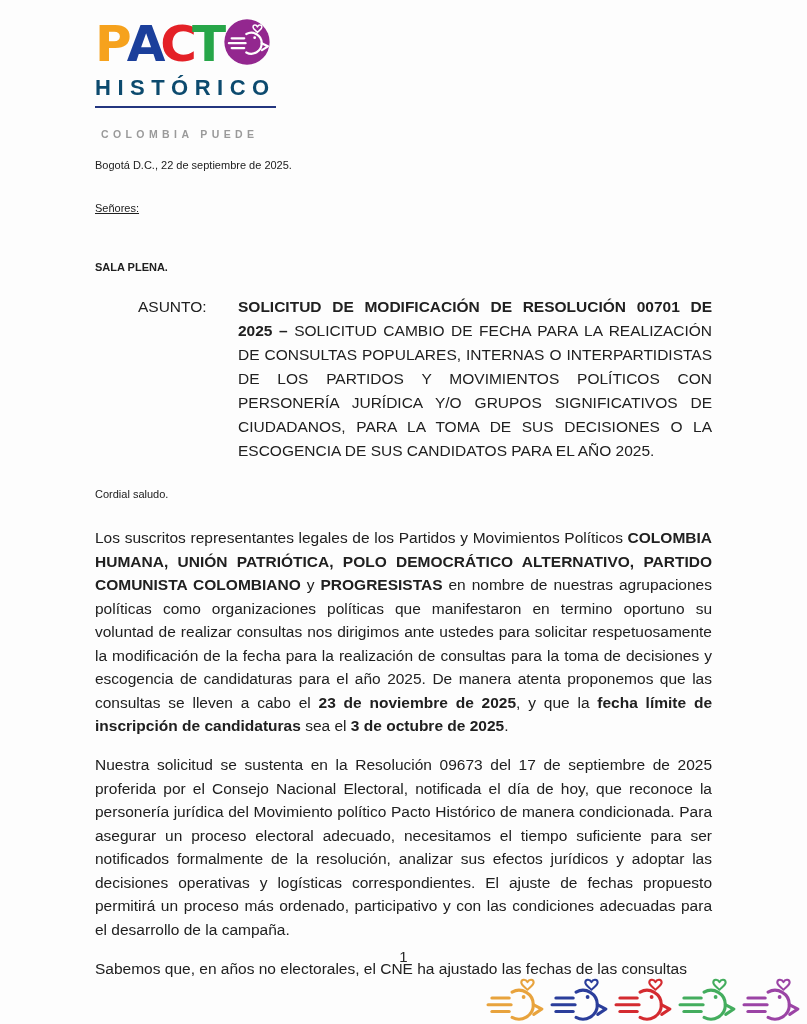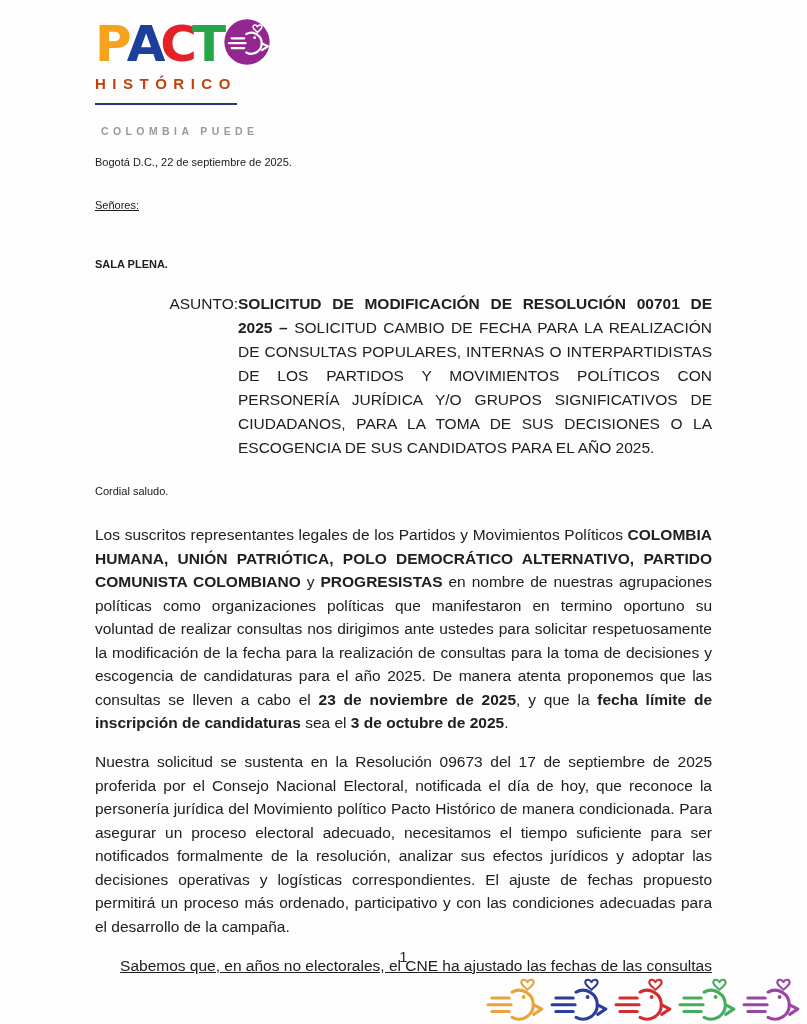--- a/index.html
+++ b/index.html
@@ -18,45 +18,45 @@
   .logo-word{display:flex;align-items:flex-end;height:56px;}
   .logo-letter{
     font-family:"DejaVu Sans",sans-serif;
     font-weight:900;font-size:50px;line-height:52px;
     margin-right:-5px;
   }
   .logo-o{width:54px;height:54px;margin-left:-1px;margin-bottom:1px;flex-shrink:0;}
   .o-dove{color:#ffffff;}
   .logo-sub{
     display:inline-block;
-    color:#c2410c;font-weight:700;font-size:15px;
-    letter-spacing:6.5px;margin-top:5px;padding-bottom:11px;
+    color:#0c4a6e;font-weight:700;font-size:22px;
+    letter-spacing:6.5px;margin-top:5px;padding-bottom:5px;
     border-bottom:2px solid #23357F;
   }
   .logo-tag{
     color:#9a9a9a;font-size:10.5px;font-weight:700;
     letter-spacing:4.4px;margin-top:20px;margin-left:6px;
   }
 
   
   .line{font-size:11px;line-height:23px;}
   .date{margin-top:14px;}
   .salutation{margin-top:20px;text-decoration:underline;}
   .recipients{margin-top:36px;font-weight:700;}
   .asunto{display:flex;margin-top:16px;font-size:15.5px;line-height:24px;}
-  .asunto-label{margin-left:43px;width:100px;flex-shrink:0;text-align:right;}
+  .asunto-label{margin-left:43px;width:100px;flex-shrink:0;}
   .asunto-text{flex:1;text-align:justify;}
   .asunto-text .b{font-weight:700;}
   .greeting{margin-top:20px;}
   .para{
     margin-top:20px;font-size:15.5px;line-height:23.5px;
     text-align:justify;
   }
   .para.tight{margin-top:14px;}
-  .para.last{text-align:right;text-decoration:underline;}
+  .para.last{text-align:left;}
 
   
   .page-number{
     position:absolute;left:0;right:0;top:948px;
     text-align:center;font-size:15px;color:#2a2a2a;
   }
   .doves{
     position:absolute;right:6px;bottom:1px;
     display:flex;gap:2px;
   }

